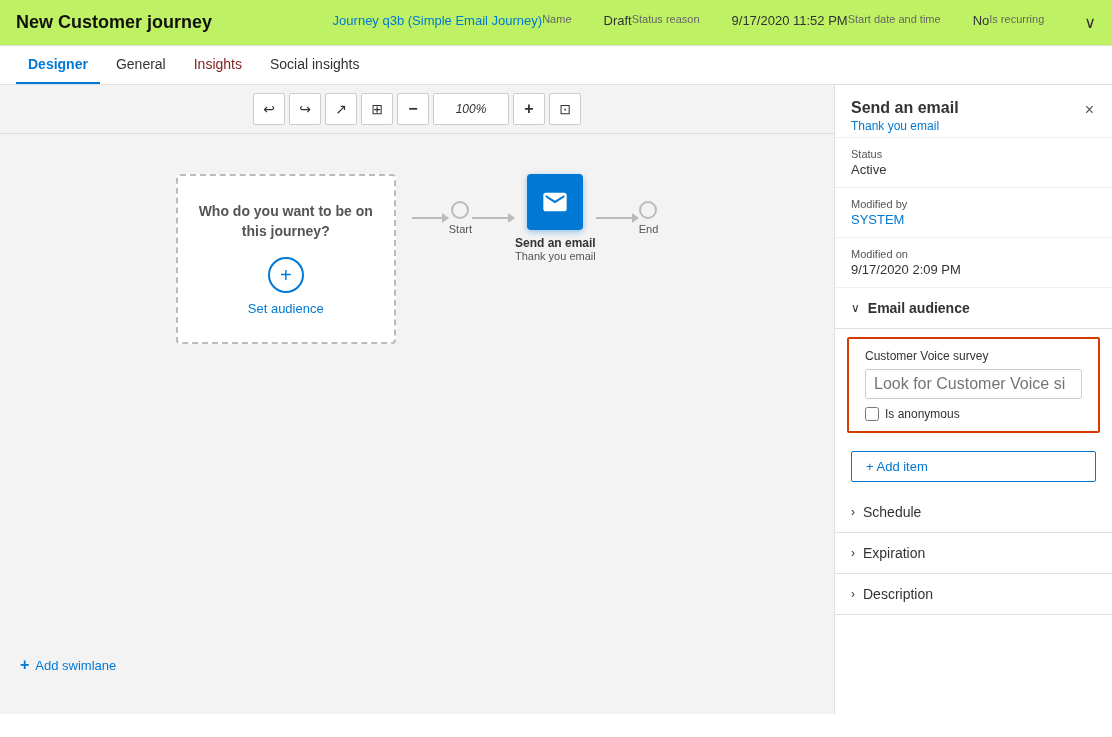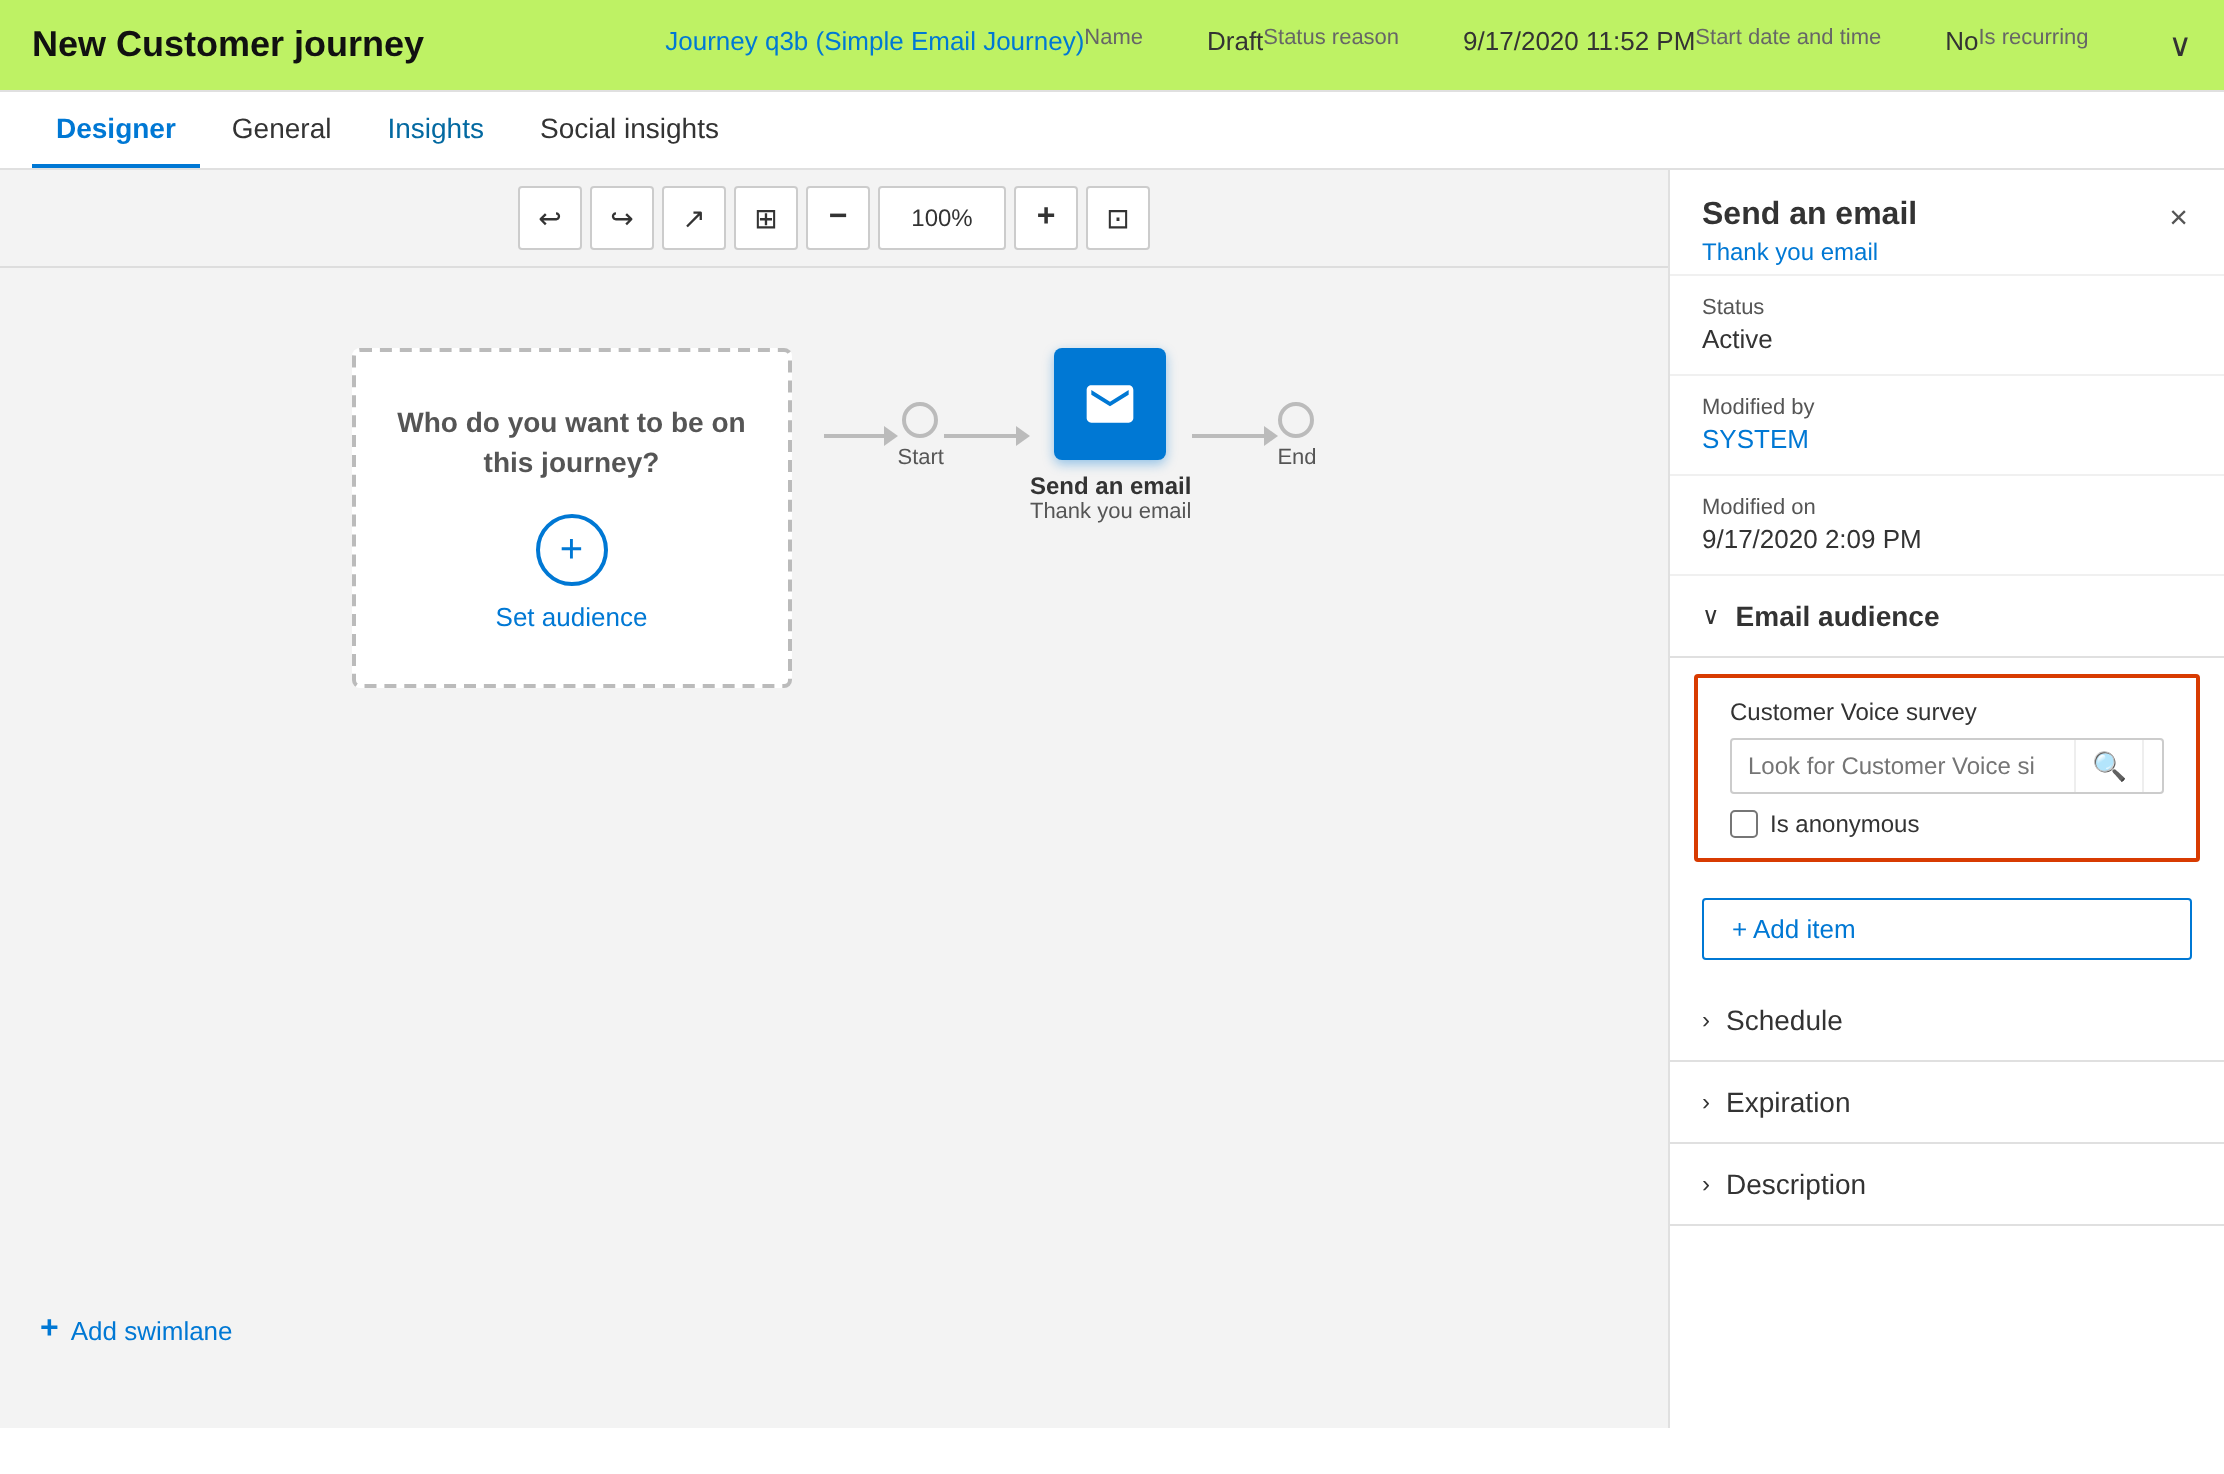--- a/index.html
+++ b/index.html
@@ -12,32 +12,32 @@
     .header-meta-item { display: flex; }
     .header-meta-label { font-size: 11px; color: #666; }
     .header-meta-value { font-size: 13px; color: #333; font-weight: 400; }
     .header-meta-value.link { color: #0078d4; }
     .header-chevron { display: flex; align-items: center; color: #333; font-size: 16px; margin-left: 8px; cursor: pointer; }
 
     
     .tabs { display: flex; padding: 0 16px; border-bottom: 1px solid #e0e0e0; background: #fff; }
     .tab { padding: 10px 12px; font-size: 14px; cursor: pointer; color: #333; border-bottom: 2px solid transparent; margin-right: 4px; }
     .tab.active { color: #0078d4; border-bottom: 2px solid #0078d4; font-weight: 600; }
-    .tab.highlight { color: #0369a1; text-align: center; }
+    .tab.highlight { color: #7f1d1d; text-align: center; }
 
     
     .main { display: flex; height: calc(737px - 108px); }
 
     
     .canvas { flex: 1; background: #f3f3f3; position: relative; overflow: hidden; }
 
     
     .canvas-toolbar { display: flex; justify-content: center; align-items: center; gap: 4px; padding: 8px; background: #f3f3f3; border-bottom: 1px solid #ddd; }
     .toolbar-btn { width: 32px; height: 32px; border: 1px solid #ccc; background: #fff; border-radius: 2px; cursor: pointer; display: flex; align-items: center; justify-content: center; font-size: 14px; color: #333; }
-    .toolbar-btn.zoom-text { width: 64px; font-size: 12px; }
+    .toolbar-btn.zoom-text { width: 76px; font-size: 12px; font-style: italic; }
 
     
     .journey-canvas { position: relative; padding: 40px 20px; display: flex; align-items: flex-start; justify-content: center; }
 
     
     .swimlane { border: 2px dashed #bbb; border-radius: 4px; padding: 20px; width: 220px; min-height: 170px; display: flex; flex-direction: column; align-items: center; justify-content: center; background: #fff; position: relative; }
     .swimlane-text { font-size: 14px; font-weight: 600; color: #555; text-align: center; margin-bottom: 16px; line-height: 1.4; }
     .swimlane-add { width: 36px; height: 36px; border: 2px solid #0078d4; border-radius: 50%; display: flex; align-items: center; justify-content: center; cursor: pointer; color: #0078d4; font-size: 20px; }
     .swimlane-label { color: #0078d4; font-size: 13px; margin-top: 8px; cursor: pointer; }
 
@@ -71,21 +71,21 @@
     .panel-field-value.link { color: #0078d4; cursor: pointer; }
 
     
     .section-collapse { display: flex; align-items: center; gap: 8px; padding: 12px 16px; cursor: pointer; border-bottom: 1px solid #e0e0e0; }
     .section-collapse-icon { color: #333; font-size: 12px; }
     .section-collapse-title { font-size: 14px; font-weight: 600; color: #333; }
 
     .cv-survey-section { padding: 10px 16px; border: 2px solid #d83b01; margin: 8px 12px; border-radius: 2px; }
     .cv-survey-label { font-size: 12px; color: #333; margin-bottom: 6px; font-weight: 500; }
     .cv-search-row { display: flex; align-items: center; border: 1px solid #ccc; border-radius: 2px; overflow: hidden; margin-bottom: 8px; }
-    .cv-search-input { flex: 1; border: none; outline: none; padding: 5px 8px; font-size: 12px; color: #ef4444; font-family: 'Segoe UI', sans-serif; }
+    .cv-search-input { flex: 1; border: none; outline: none; padding: 5px 8px; font-size: 16px; color: #ef4444; font-family: 'Segoe UI', sans-serif; }
     .cv-search-icon { padding: 5px 8px; color: #555; font-size: 14px; border-left: 1px solid #eee; cursor: pointer; }
     .cv-search-clear { padding: 5px 8px; color: #555; font-size: 14px; cursor: pointer; border-left: 1px solid #eee; }
     .cv-anonymous { display: flex; align-items: center; gap: 6px; font-size: 12px; color: #333; }
     .cv-checkbox { width: 14px; height: 14px; border: 1px solid #999; border-radius: 2px; }
 
     .add-item-btn { display: flex; align-items: center; gap: 6px; margin: 10px 16px; padding: 7px 14px; border: 1px solid #0078d4; color: #0078d4; background: #fff; border-radius: 2px; cursor: pointer; font-size: 13px; font-family: 'Segoe UI', sans-serif; }
 
     .section-row { display: flex; align-items: center; gap: 8px; padding: 12px 16px; cursor: pointer; border-bottom: 1px solid #e0e0e0; }
     .section-row-icon { color: #333; font-size: 12px; }
     .section-row-title { font-size: 14px; color: #333; }

